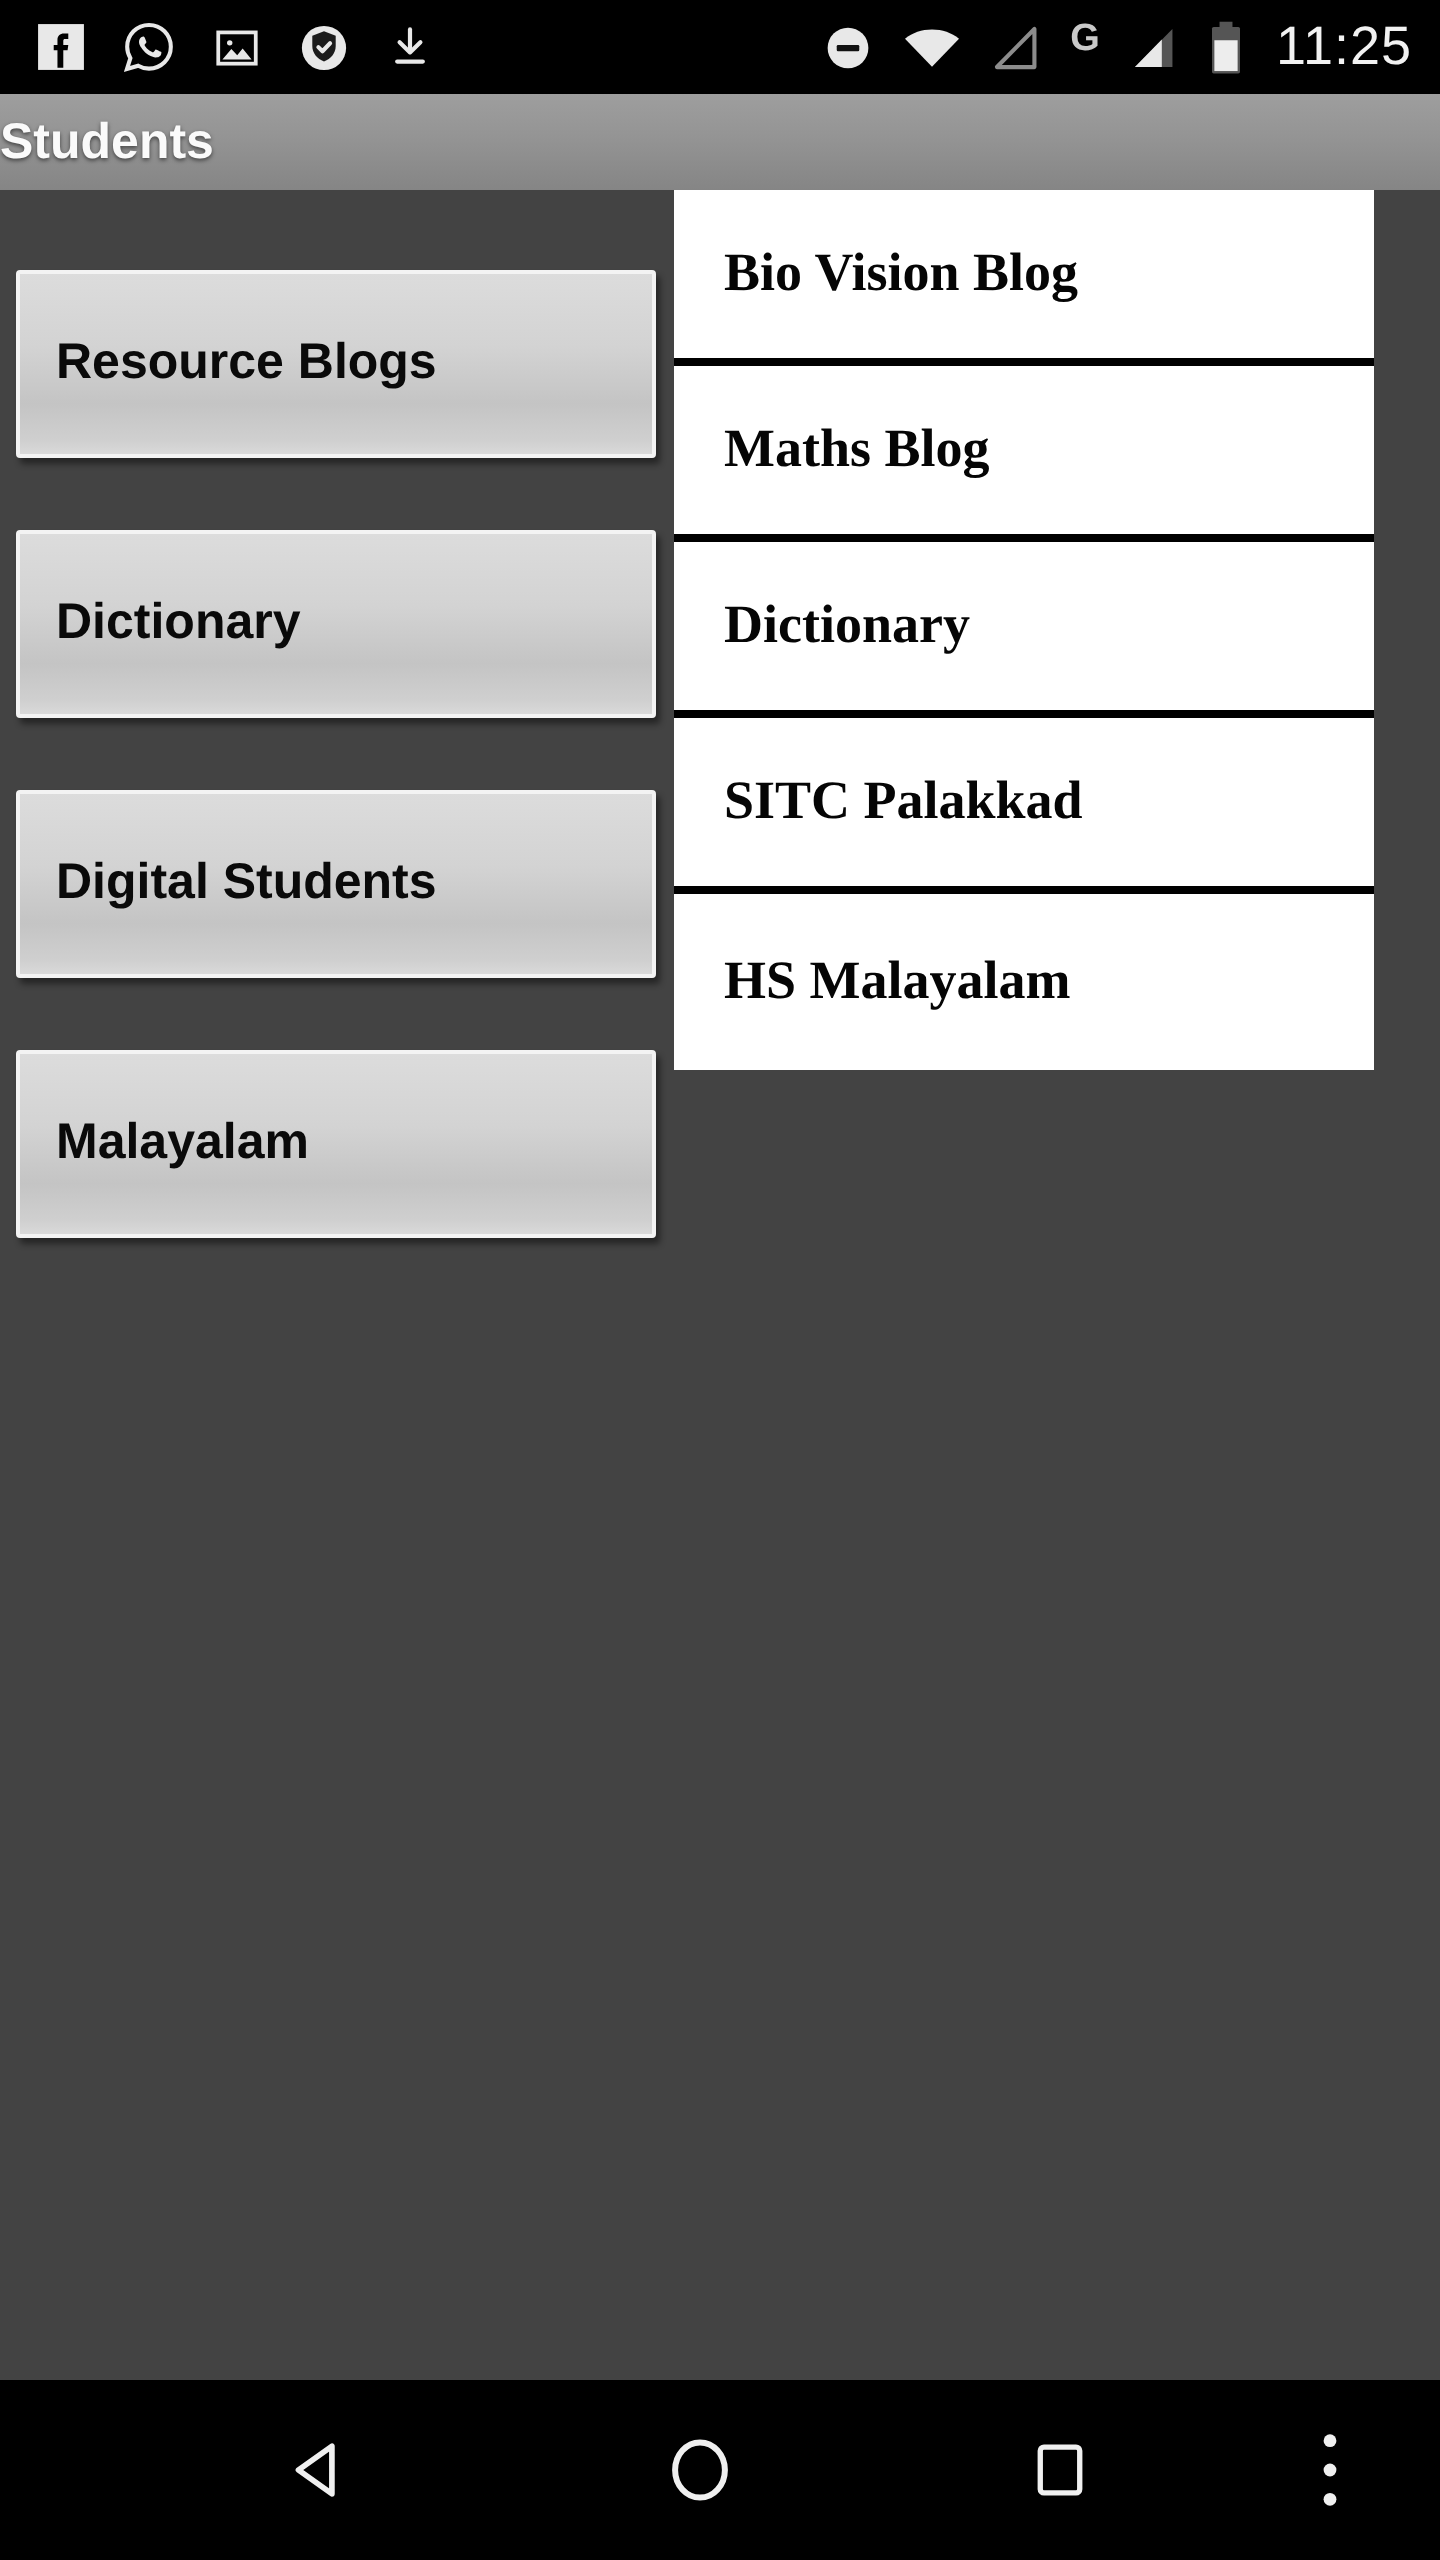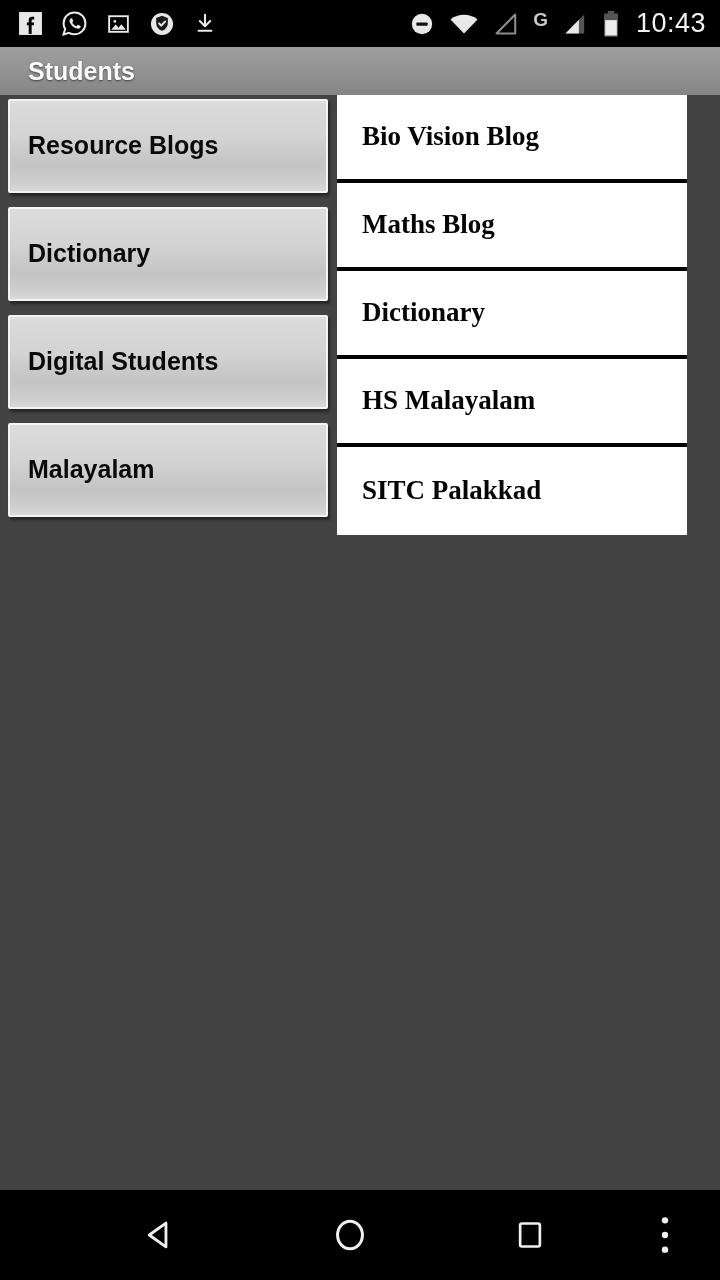--- a/index.html
+++ b/index.html
@@ -26,21 +26,21 @@
   }
 
   
   .titlebar {
     position:absolute; left:0; top:47px; width:720px; height:48px;
     background:linear-gradient(to bottom,#9e9e9e 0%,#949494 45%,#858585 100%);
     display:flex; align-items:center;
   }
   .titlebar .title {
     color:#fafafa; font-size:25px; font-weight:700;
-    padding-left:28px; line-height:1;
+    padding-left:0; line-height:1;
     text-shadow:0 1px 2px rgba(0,0,0,0.55);
   }
 
   
   .content {
     position:absolute; left:0; top:95px; width:720px; height:1095px;
     background:#434343;
   }
 
   
@@ -48,21 +48,21 @@
     position:absolute; left:8px; top:4px; width:320px;
   }
   .menu-btn {
     position:relative;
     height:94px; width:320px;
     margin-bottom:14px;
     background:linear-gradient(to bottom,#dcdcdc 0%,#d3d3d3 40%,#c4c4c4 72%,#cfcfcf 92%,#d9d9d9 100%);
     border:2px solid #f3f3f3;
     border-radius:2px;
     box-shadow:2px 3px 3px rgba(0,0,0,0.45);
-    display:flex; align-items:center;
+    display:flex; align-items:center;margin-top:36px;
   }
   .menu-btn .lbl {
     color:#0a0a0a; font-size:25px; font-weight:700;
     padding-left:18px; line-height:1.1;
     white-space:nowrap;
   }
 
   
   .list-col {
     position:absolute; left:337px; top:0px; width:350px;
@@ -156,21 +156,21 @@
       <svg class="sb-ico" width="26" height="26" viewBox="0 0 24 24">
         <path d="M20.5 3.2v17.6H3.2z" fill="#555555"></path>
         <path d="M15.6 8.1v12.7H3.2z" fill="#e8e8e8"></path>
       </svg>
 
       <svg class="sb-ico" width="18" height="28" viewBox="0 0 16 26">
         <rect x="5" y="0.8" width="6" height="2.8" fill="#555"></rect>
         <rect x="1.5" y="3.2" width="13" height="21.6" rx="0.8" fill="#555"></rect>
         <rect x="2.6" y="9.4" width="10.8" height="14.3" fill="#ededed"></rect>
       </svg>
-      <div class="sb-clock">10:43</div>
+      <div class="sb-clock">11:25</div>
     </div>
   </div>
 
   <div class="titlebar">
     <div class="title">Students</div>
   </div>
 
   <div class="content">
 
     <div class="menu-col">
@@ -192,24 +192,24 @@
       <div class="list-item">
         <span class="lbl">Bio Vision Blog</span>
       </div>
       <div class="list-item">
         <span class="lbl">Maths Blog</span>
       </div>
       <div class="list-item">
         <span class="lbl">Dictionary</span>
       </div>
       <div class="list-item">
+        <span class="lbl">SITC Palakkad</span>
+      </div>
+      <div class="list-item">
         <span class="lbl">HS Malayalam</span>
-      </div>
-      <div class="list-item">
-        <span class="lbl">SITC Palakkad</span>
       </div>
     </div>
 
   </div>
 
   <div class="navbar">
     <div class="nav-btn nav-back">
       <svg width="34" height="34" viewBox="0 0 24 24">
         <path d="M16.2 3.6v16.8L4.4 12z" fill="none" stroke="#f0f0f0" stroke-width="2" stroke-linejoin="round"></path>
       </svg>

